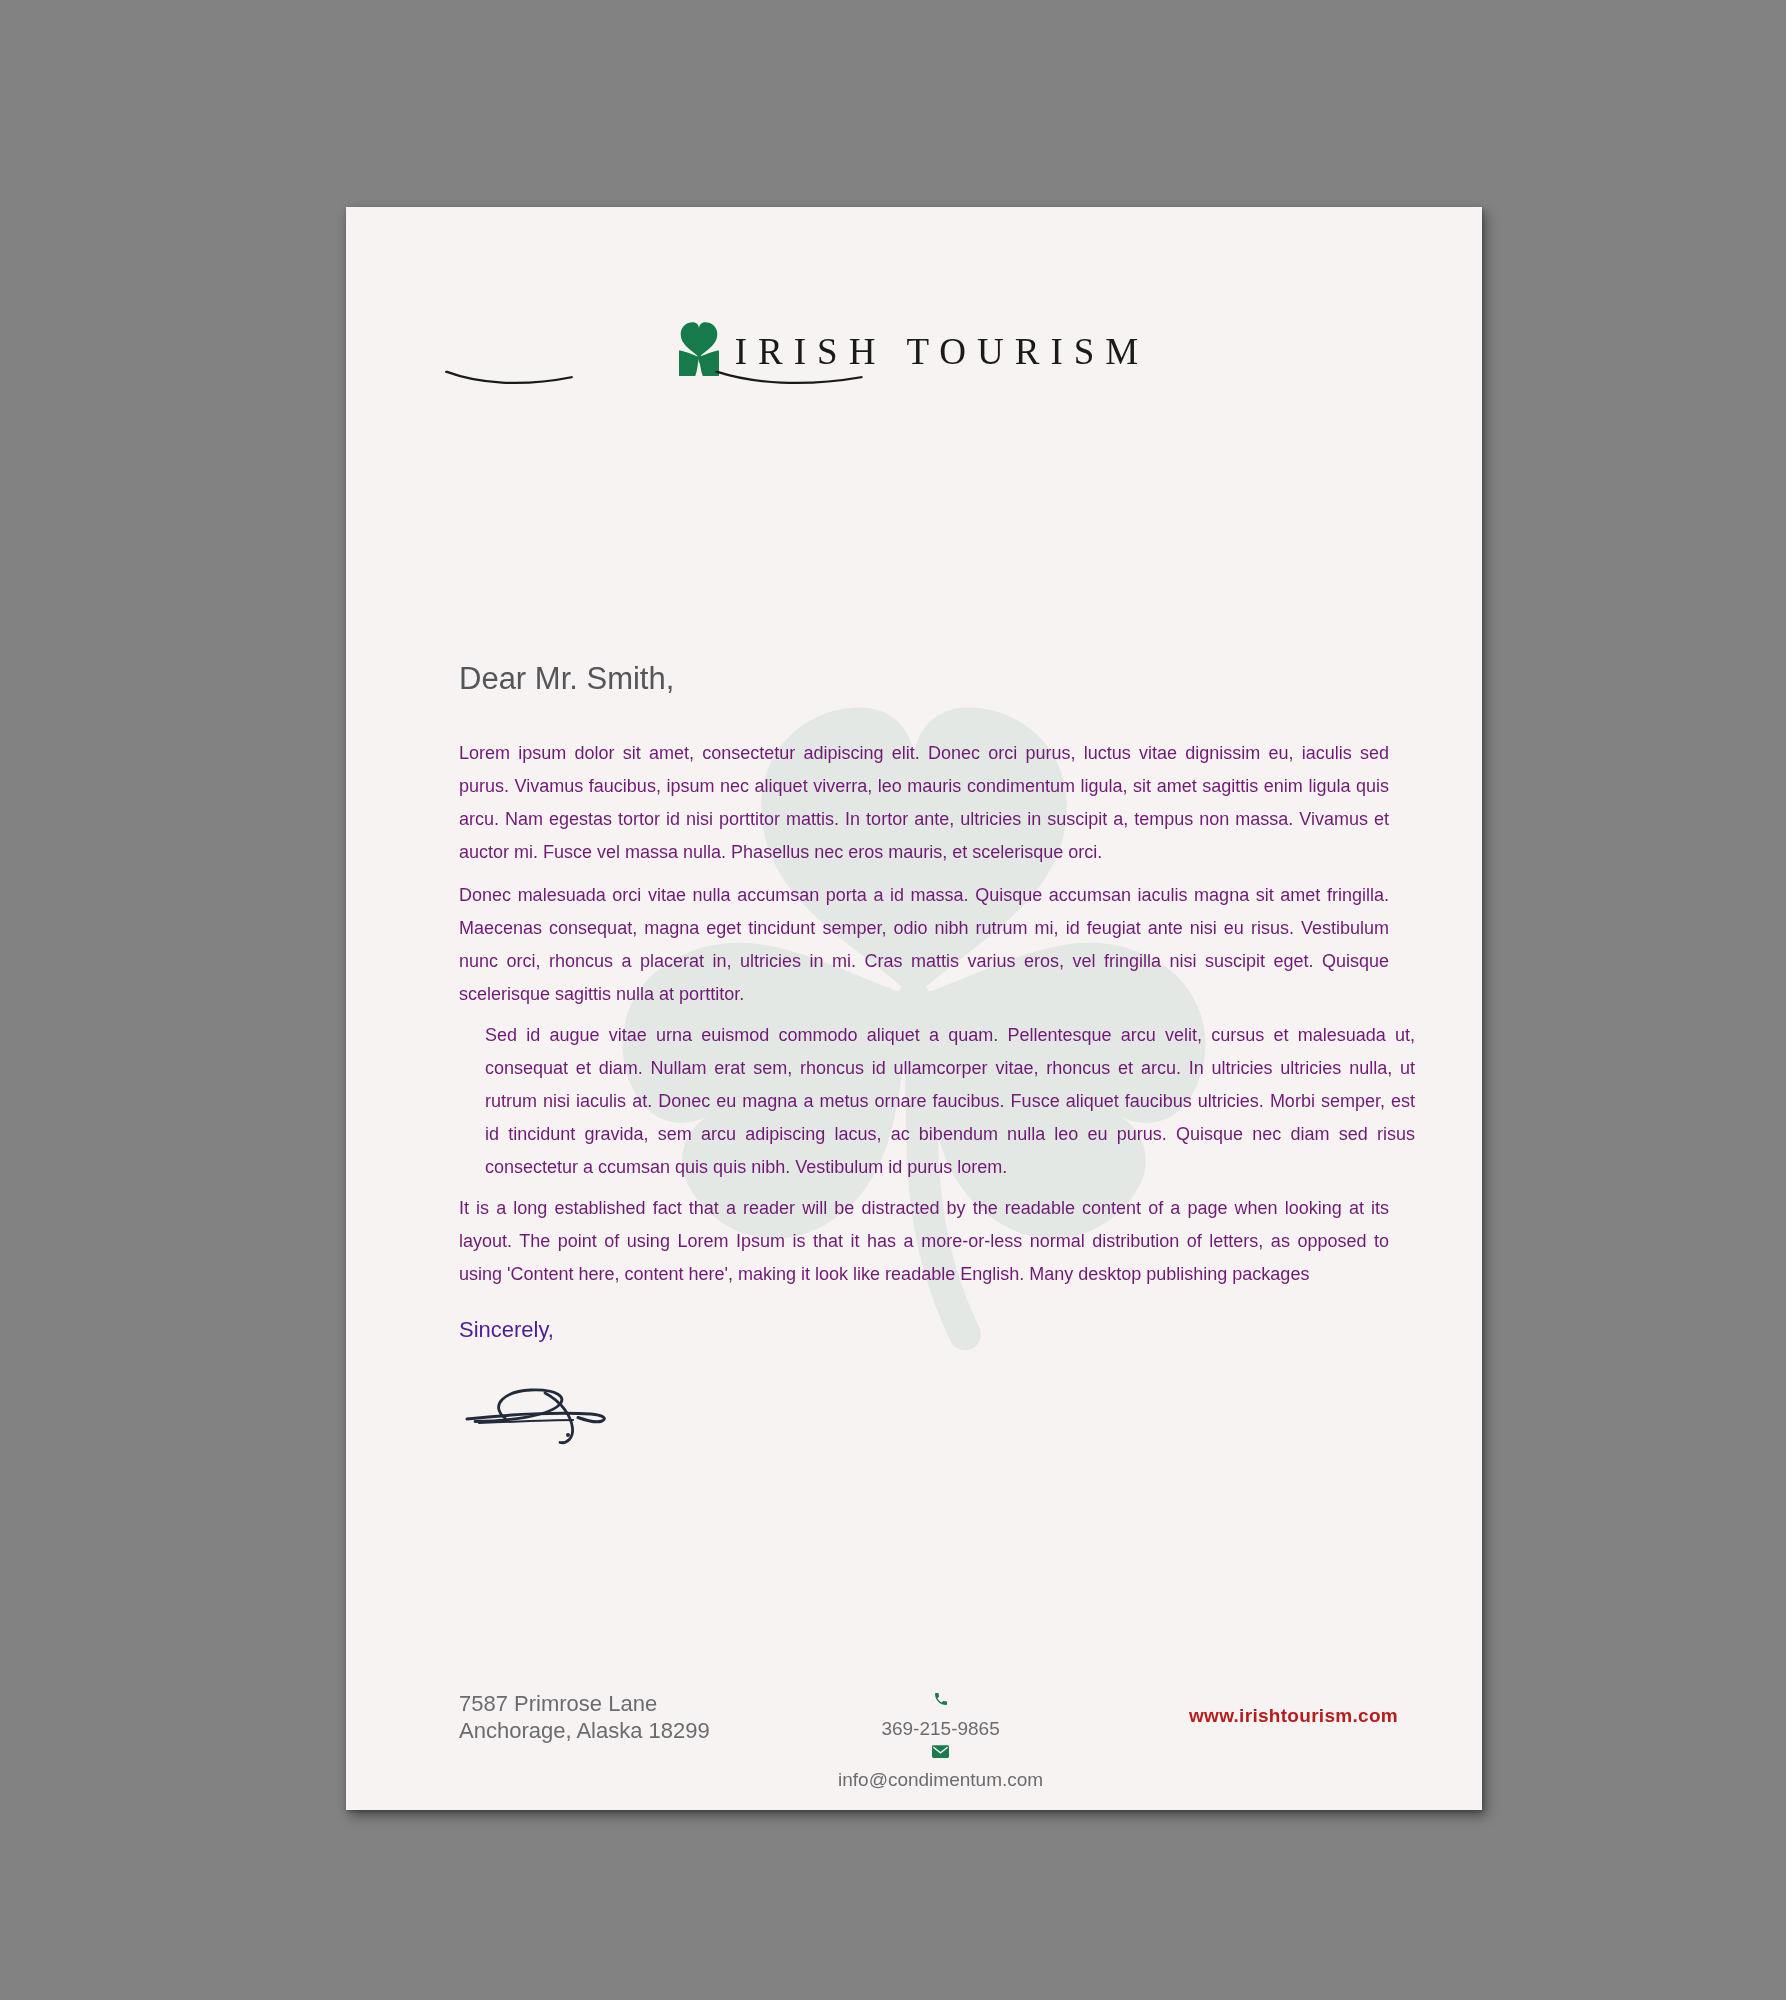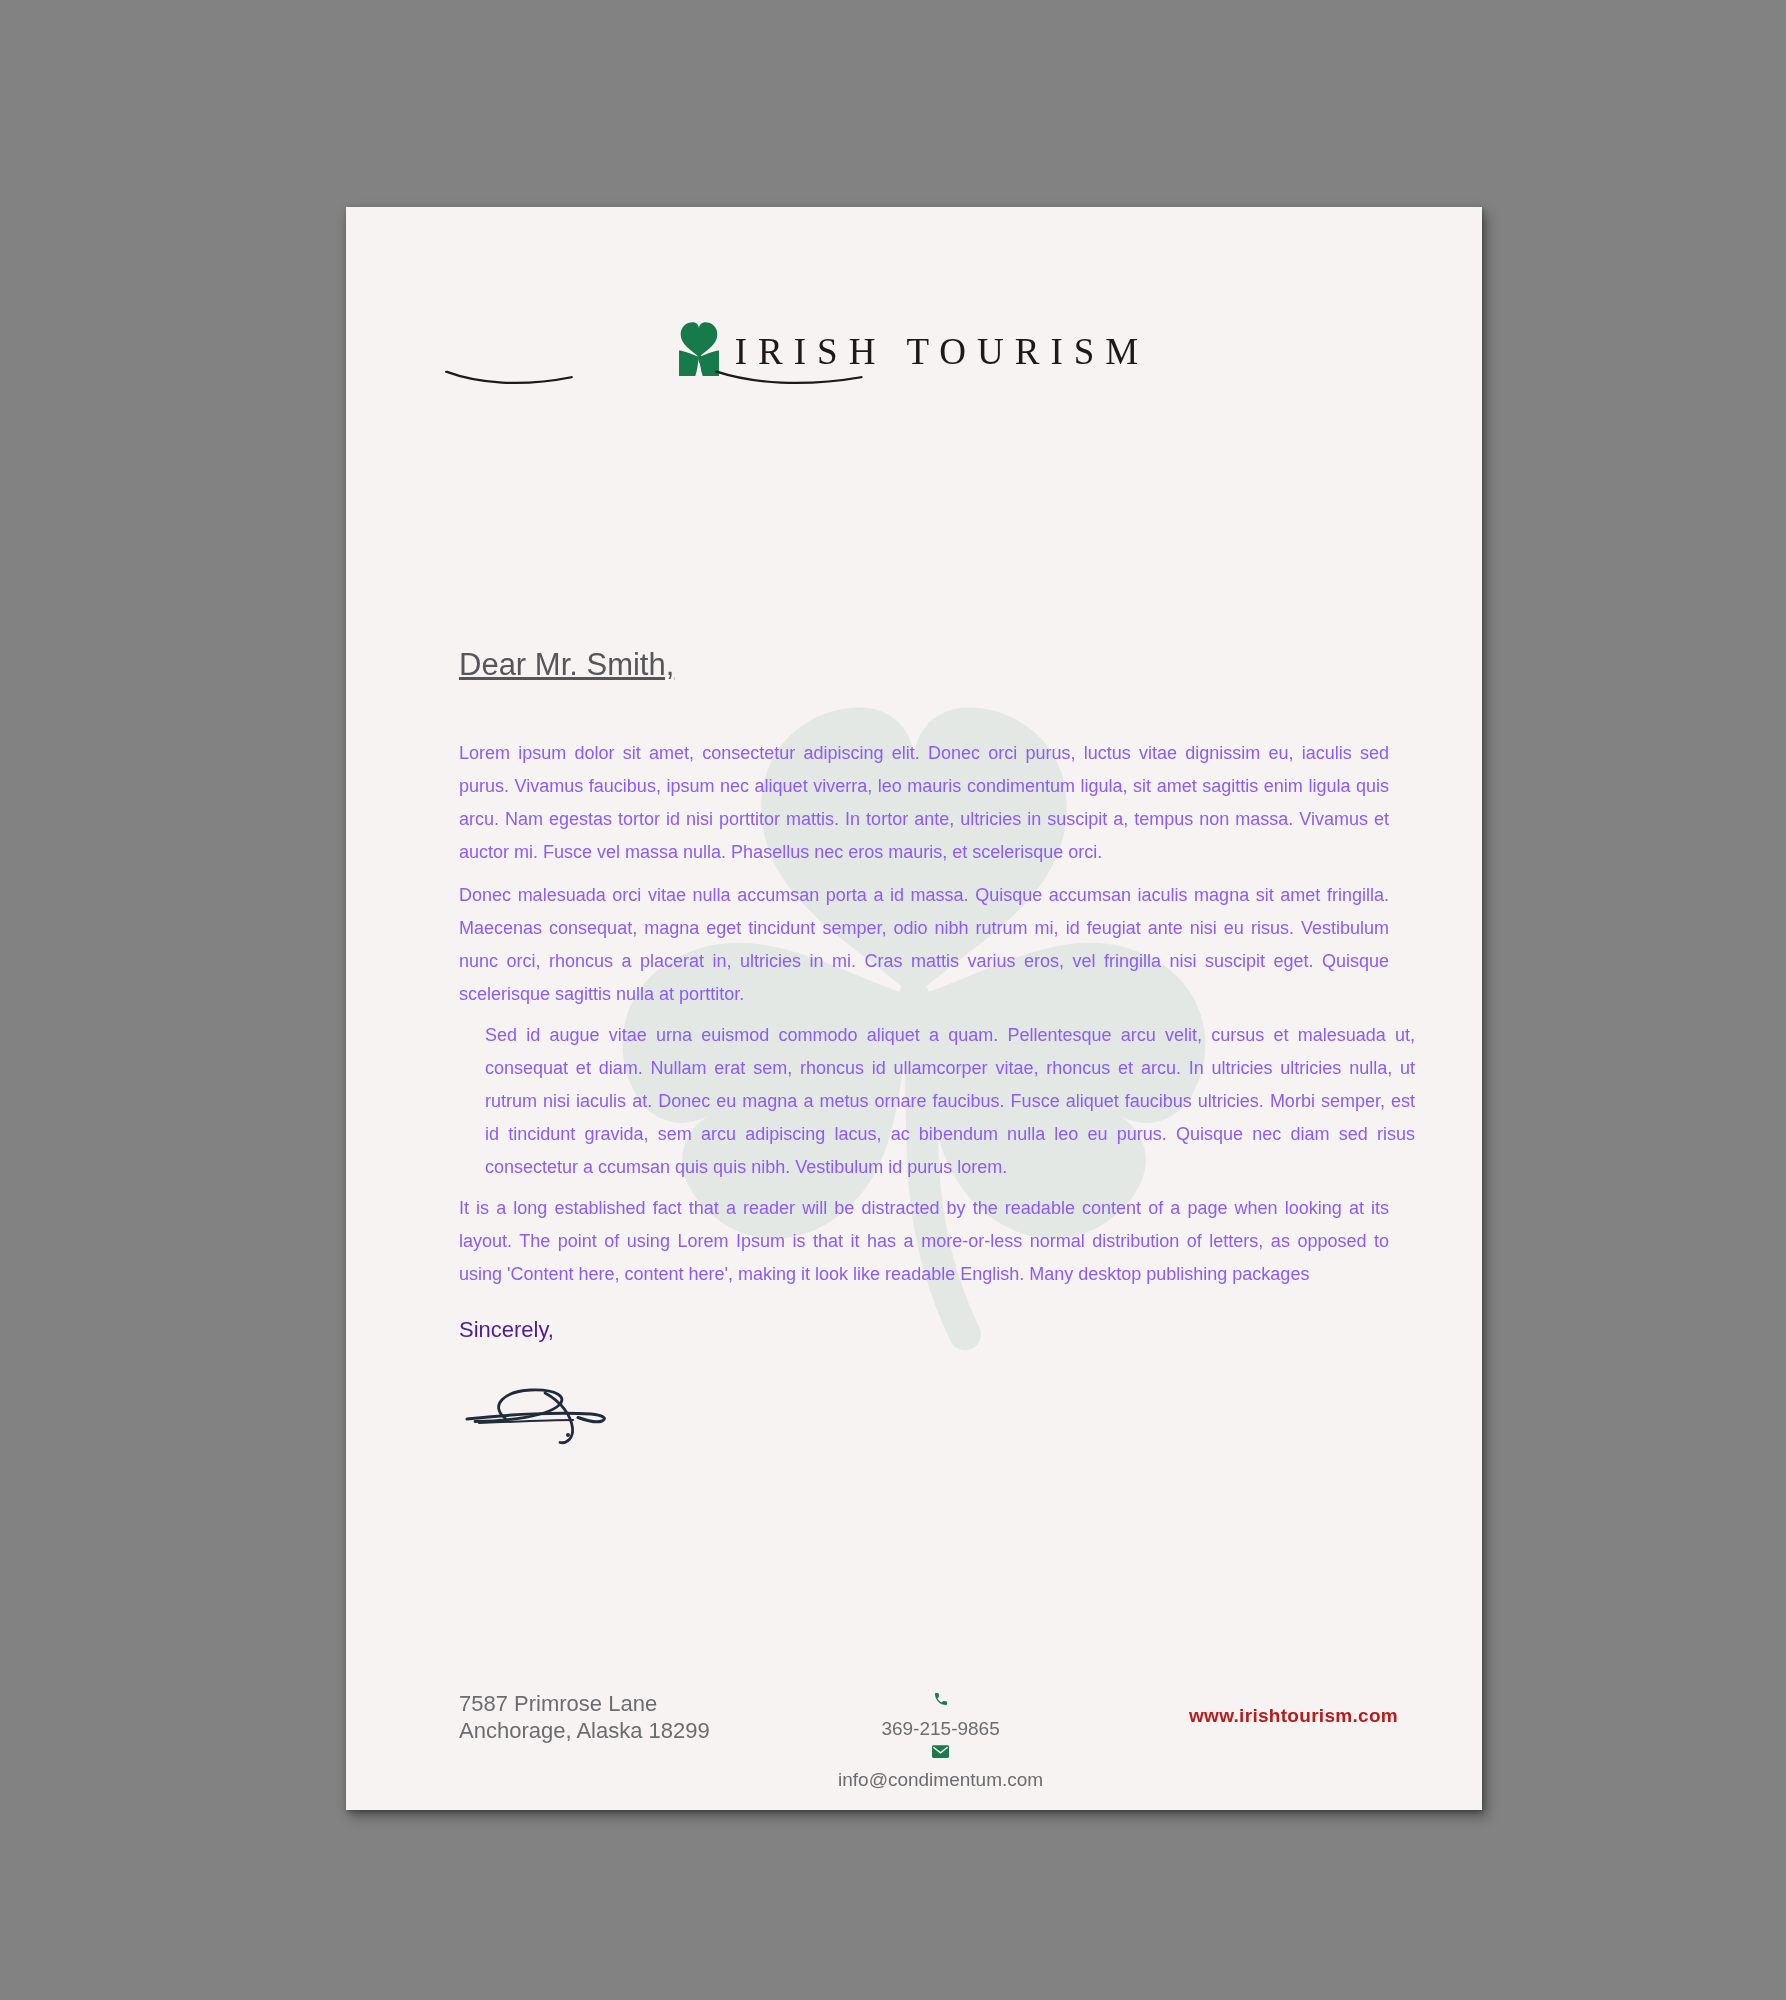--- a/index.html
+++ b/index.html
@@ -45,30 +45,29 @@
   .swash{position:absolute;bottom:-13px;height:18px;}
   .swash-1{left:20%;width:82%;}
   .swash-2{left:42%;width:62%;}
   
   .content{
     position:absolute;
     left:113px;top:0;width:930px;height:100%;
     z-index:1;
   }
   .greeting{
-    position:absolute;top:438px;left:0;
+    position:absolute;top:452px;left:0;
     font-size:31px;line-height:40px;
     color:#56565a;
-    text-decoration:underline;
   }
   .para{
     position:absolute;left:0;width:930px;
     margin:0;
     font-size:18px;line-height:33px;
-    color:#8b5cf6;
+    color:#701a75;
     text-align:justify;
   }
   .para-1{top:530px;}
   .para-2{top:672px;}
   .para-3{top:812px;margin-left:26px;}
   .para-4{top:985px;}
   .closing{
     position:absolute;top:1108px;left:0;
     font-size:22px;line-height:30px;
     color:#4c1d95;

